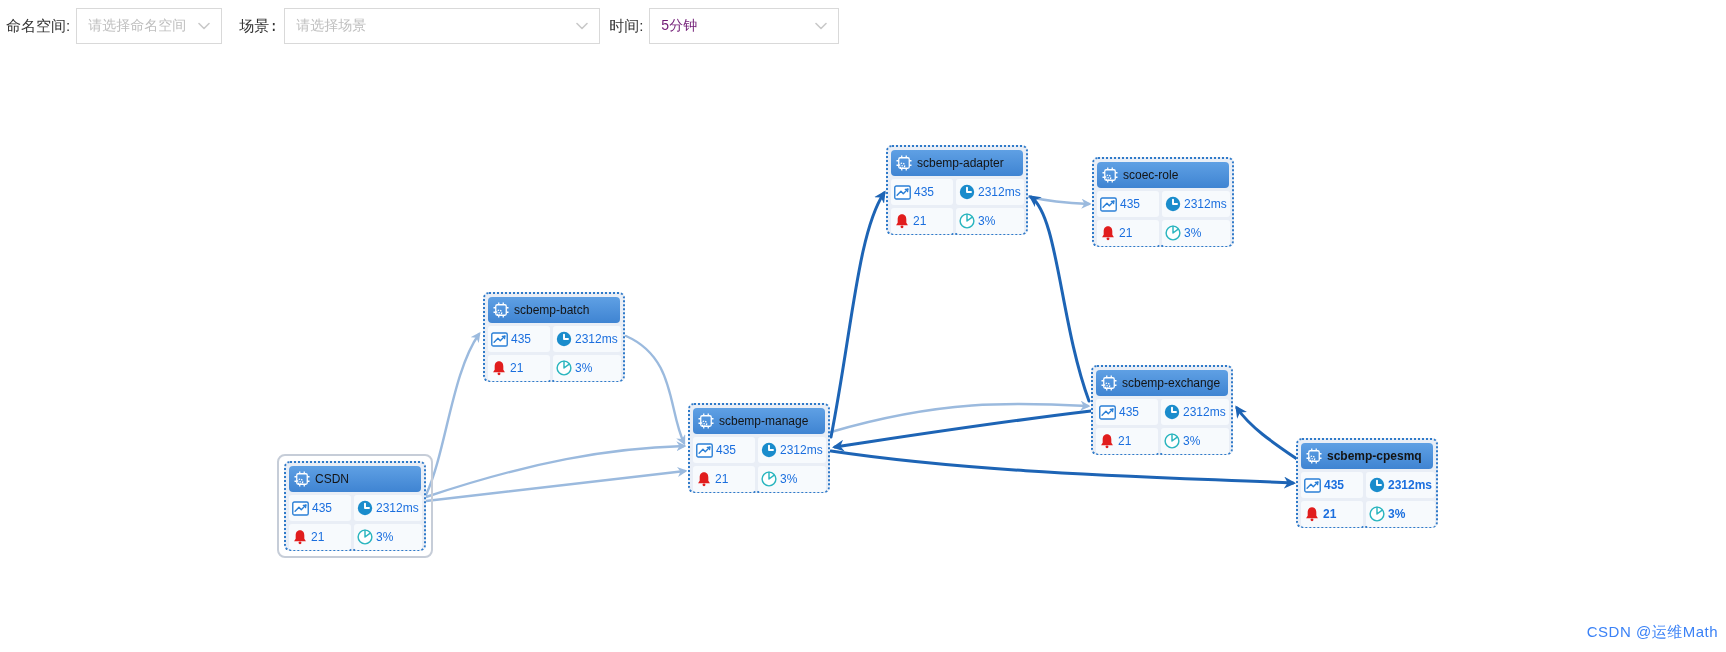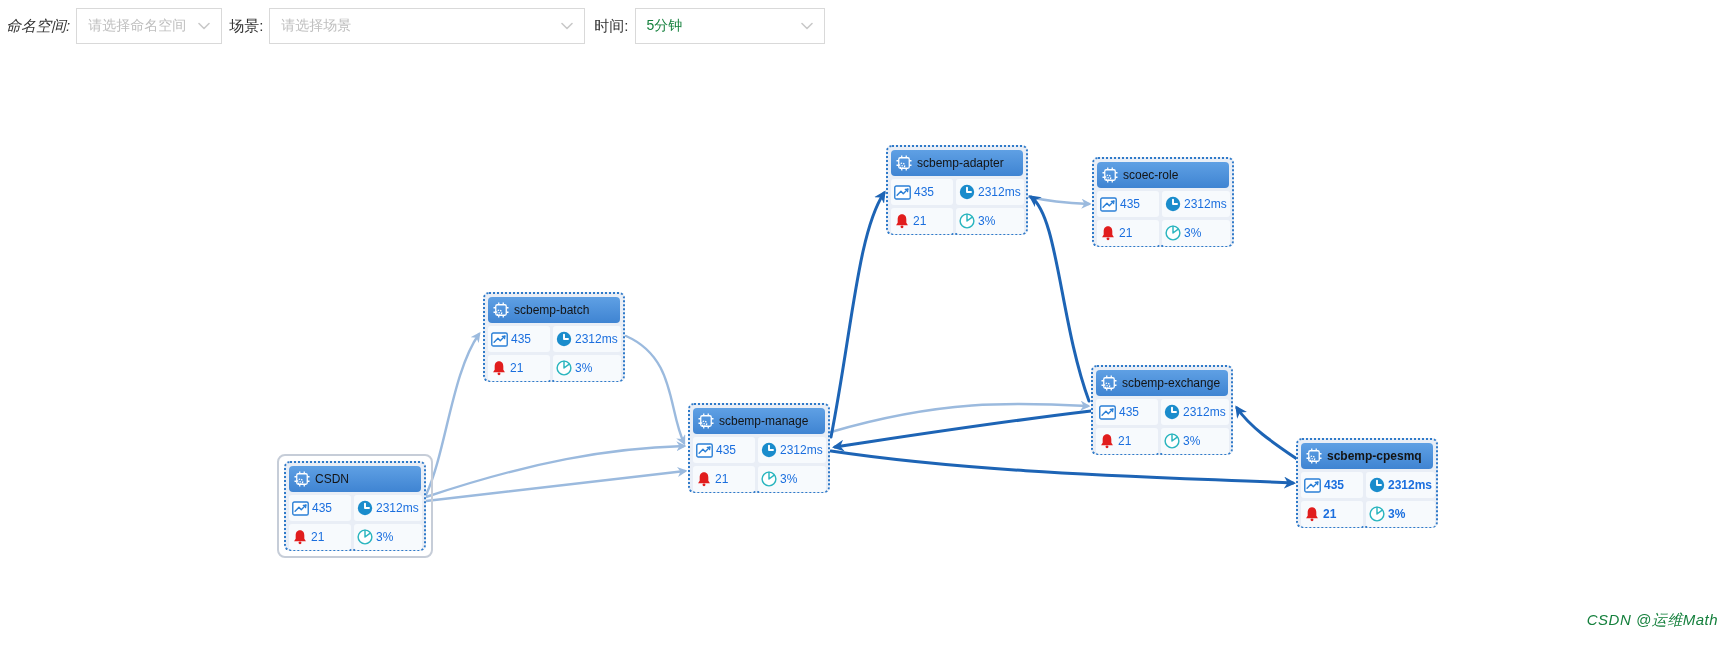--- a/index.html
+++ b/index.html
@@ -16,21 +16,21 @@
   .tb-label{
     font-size:15px;color:#333;white-space:nowrap;
   }
   .selectbox{
     height:36px;box-sizing:border-box;border:1px solid #d9d9d9;border-radius:0;
     background:#fff;display:flex;align-items:center;justify-content:space-between;
     padding:0 11px;font-size:14px;cursor:pointer;
   }
   .selectbox .val{white-space:nowrap;overflow:hidden;}
   .selectbox .val.placeholder{color:#bfbfbf;}
-  .selectbox .val.filled{color:#15803d;}
+  .selectbox .val.filled{color:#701a75;}
   .chev{flex:0 0 auto;margin-left:8px;display:flex;align-items:center;}
   
   .canvas{position:absolute;left:0;top:0;width:1726px;height:652px;}
   svg.edges{position:absolute;left:0;top:0;z-index:1;}
   .node{
     position:absolute;width:142px;height:90px;box-sizing:border-box;z-index:3;
     background:#e9eef6;border:2px dotted #2f7ac9;border-radius:6px;padding:3px;
     cursor:pointer;
   }
   .node .hdr{
@@ -44,39 +44,39 @@
   .cells{display:grid;grid-template-columns:62px 1fr;grid-auto-rows:26px;gap:3px;margin-top:3px;}
   .cell{
     background:#f7fafd;border-radius:3px;display:flex;align-items:center;gap:3px;
     padding:8px 3px;box-sizing:border-box;
   }
   .cell .mv{font-size:12px;color:#1a6ede;white-space:nowrap;}
   .user-frame{
     position:absolute;z-index:2;border:2px solid #c6cdd8;border-radius:8px;background:transparent;
   }
   .watermark{
-    position:absolute;right:8px;bottom:22px;z-index:5;
-    font-size:15px;color:#15803d;letter-spacing:.5px;font-style:italic;
+    position:absolute;right:8px;bottom:10px;z-index:5;
+    font-size:15px;color:#3b82f6;letter-spacing:.5px;
   }
   .icn{flex:0 0 auto;display:flex;align-items:center;}
 </style>
 </head>
 <body>
 
 <div class="toolbar" id="toolbar">
-    <span class="tb-label" style="margin-left: 0px; font-style: italic;">命名空间:</span>
+    <span class="tb-label" style="margin-left: 0px;">命名空间:</span>
     <div class="selectbox" role="combobox" style="width: 146px; margin-left: 6px;">
       <span class="val placeholder">请选择命名空间</span>
       <span class="chev">
         <svg width="12" height="8" viewBox="0 0 12 8">
           <polyline points="1,1.5 6,6.5 11,1.5" fill="none" stroke="#c9c9c9" stroke-width="1.6" stroke-linecap="round" stroke-linejoin="round"></polyline>
         </svg>
       </span>
     </div>
-    <span class="tb-label" style="margin-left: 7px;">场景:</span>
+    <span class="tb-label" style="margin-left: 17px; font-family: Liberation Mono, monospace;">场景:</span>
     <div class="selectbox" role="combobox" style="width: 316px; margin-left: 6px;">
       <span class="val placeholder">请选择场景</span>
       <span class="chev">
         <svg width="12" height="8" viewBox="0 0 12 8">
           <polyline points="1,1.5 6,6.5 11,1.5" fill="none" stroke="#c9c9c9" stroke-width="1.6" stroke-linecap="round" stroke-linejoin="round"></polyline>
         </svg>
       </span>
     </div>
     <span class="tb-label" style="margin-left: 9px;">时间:</span>
     <div class="selectbox" role="combobox" style="width: 190px; margin-left: 6px;">

